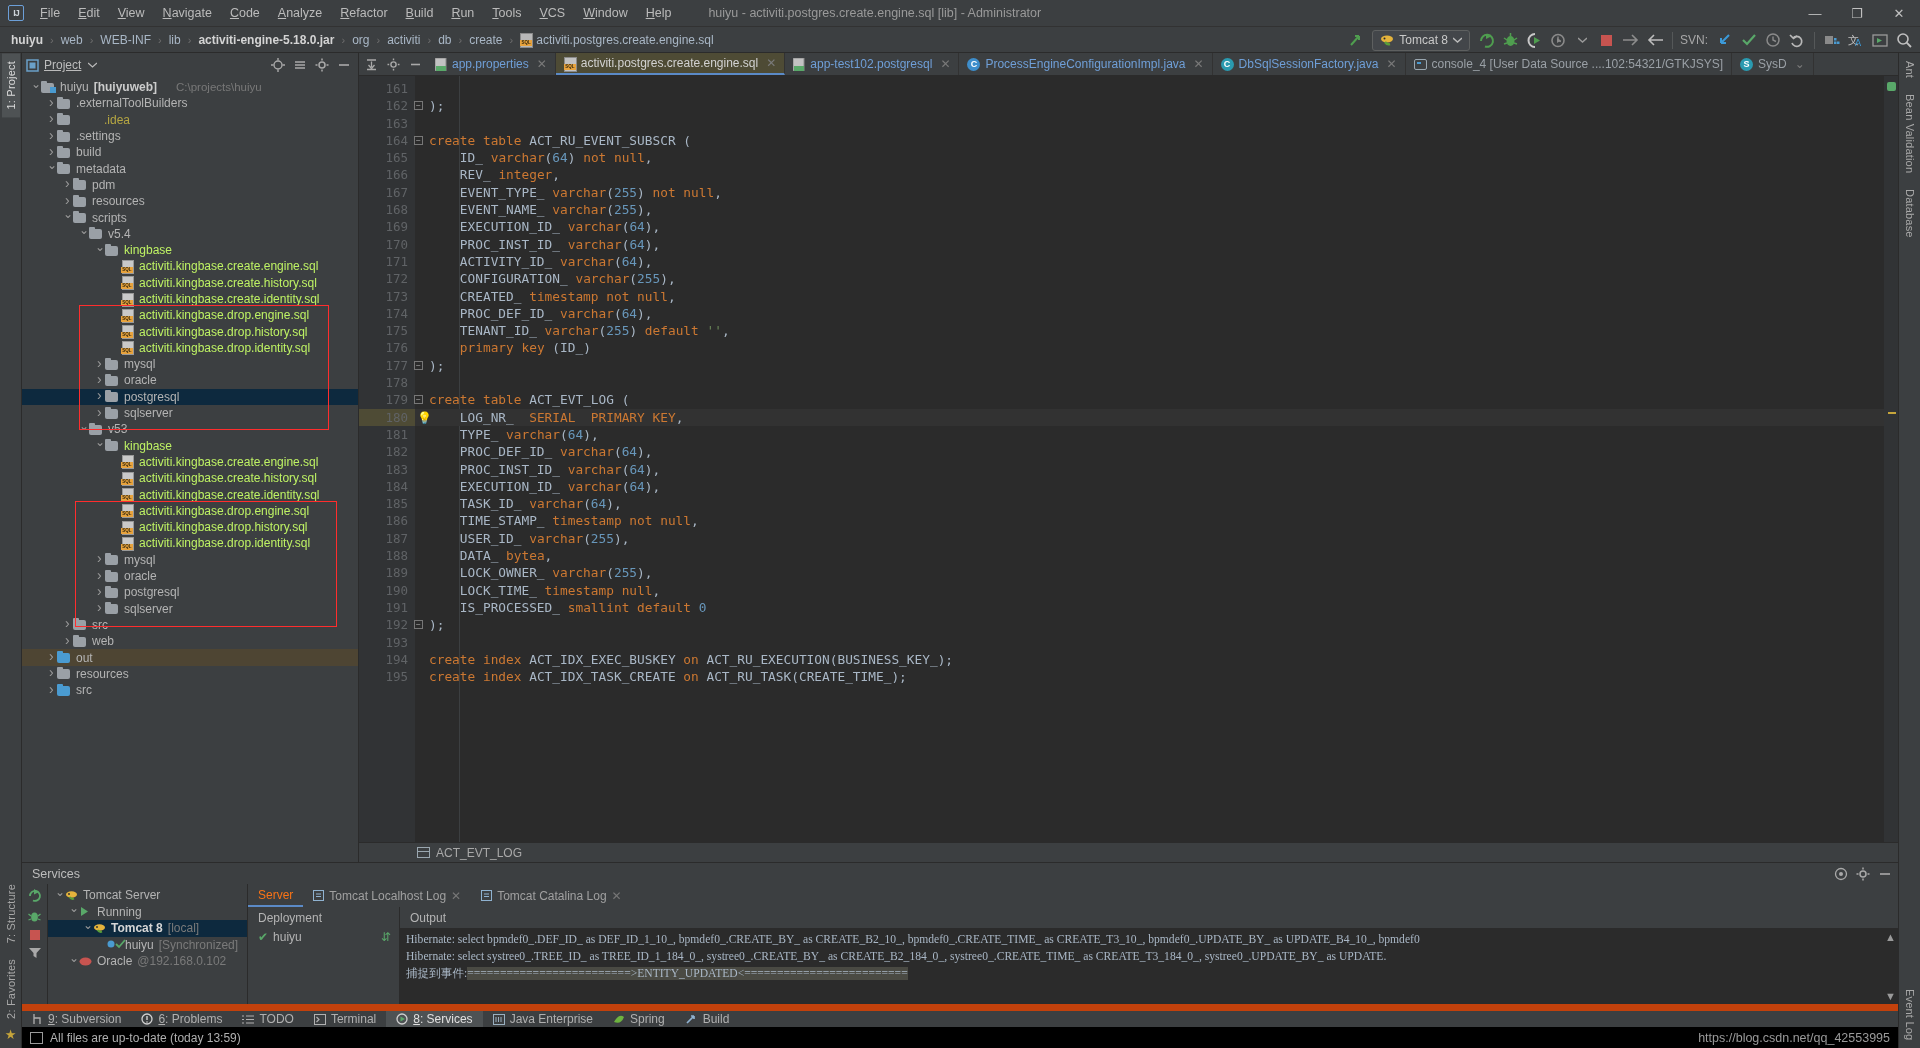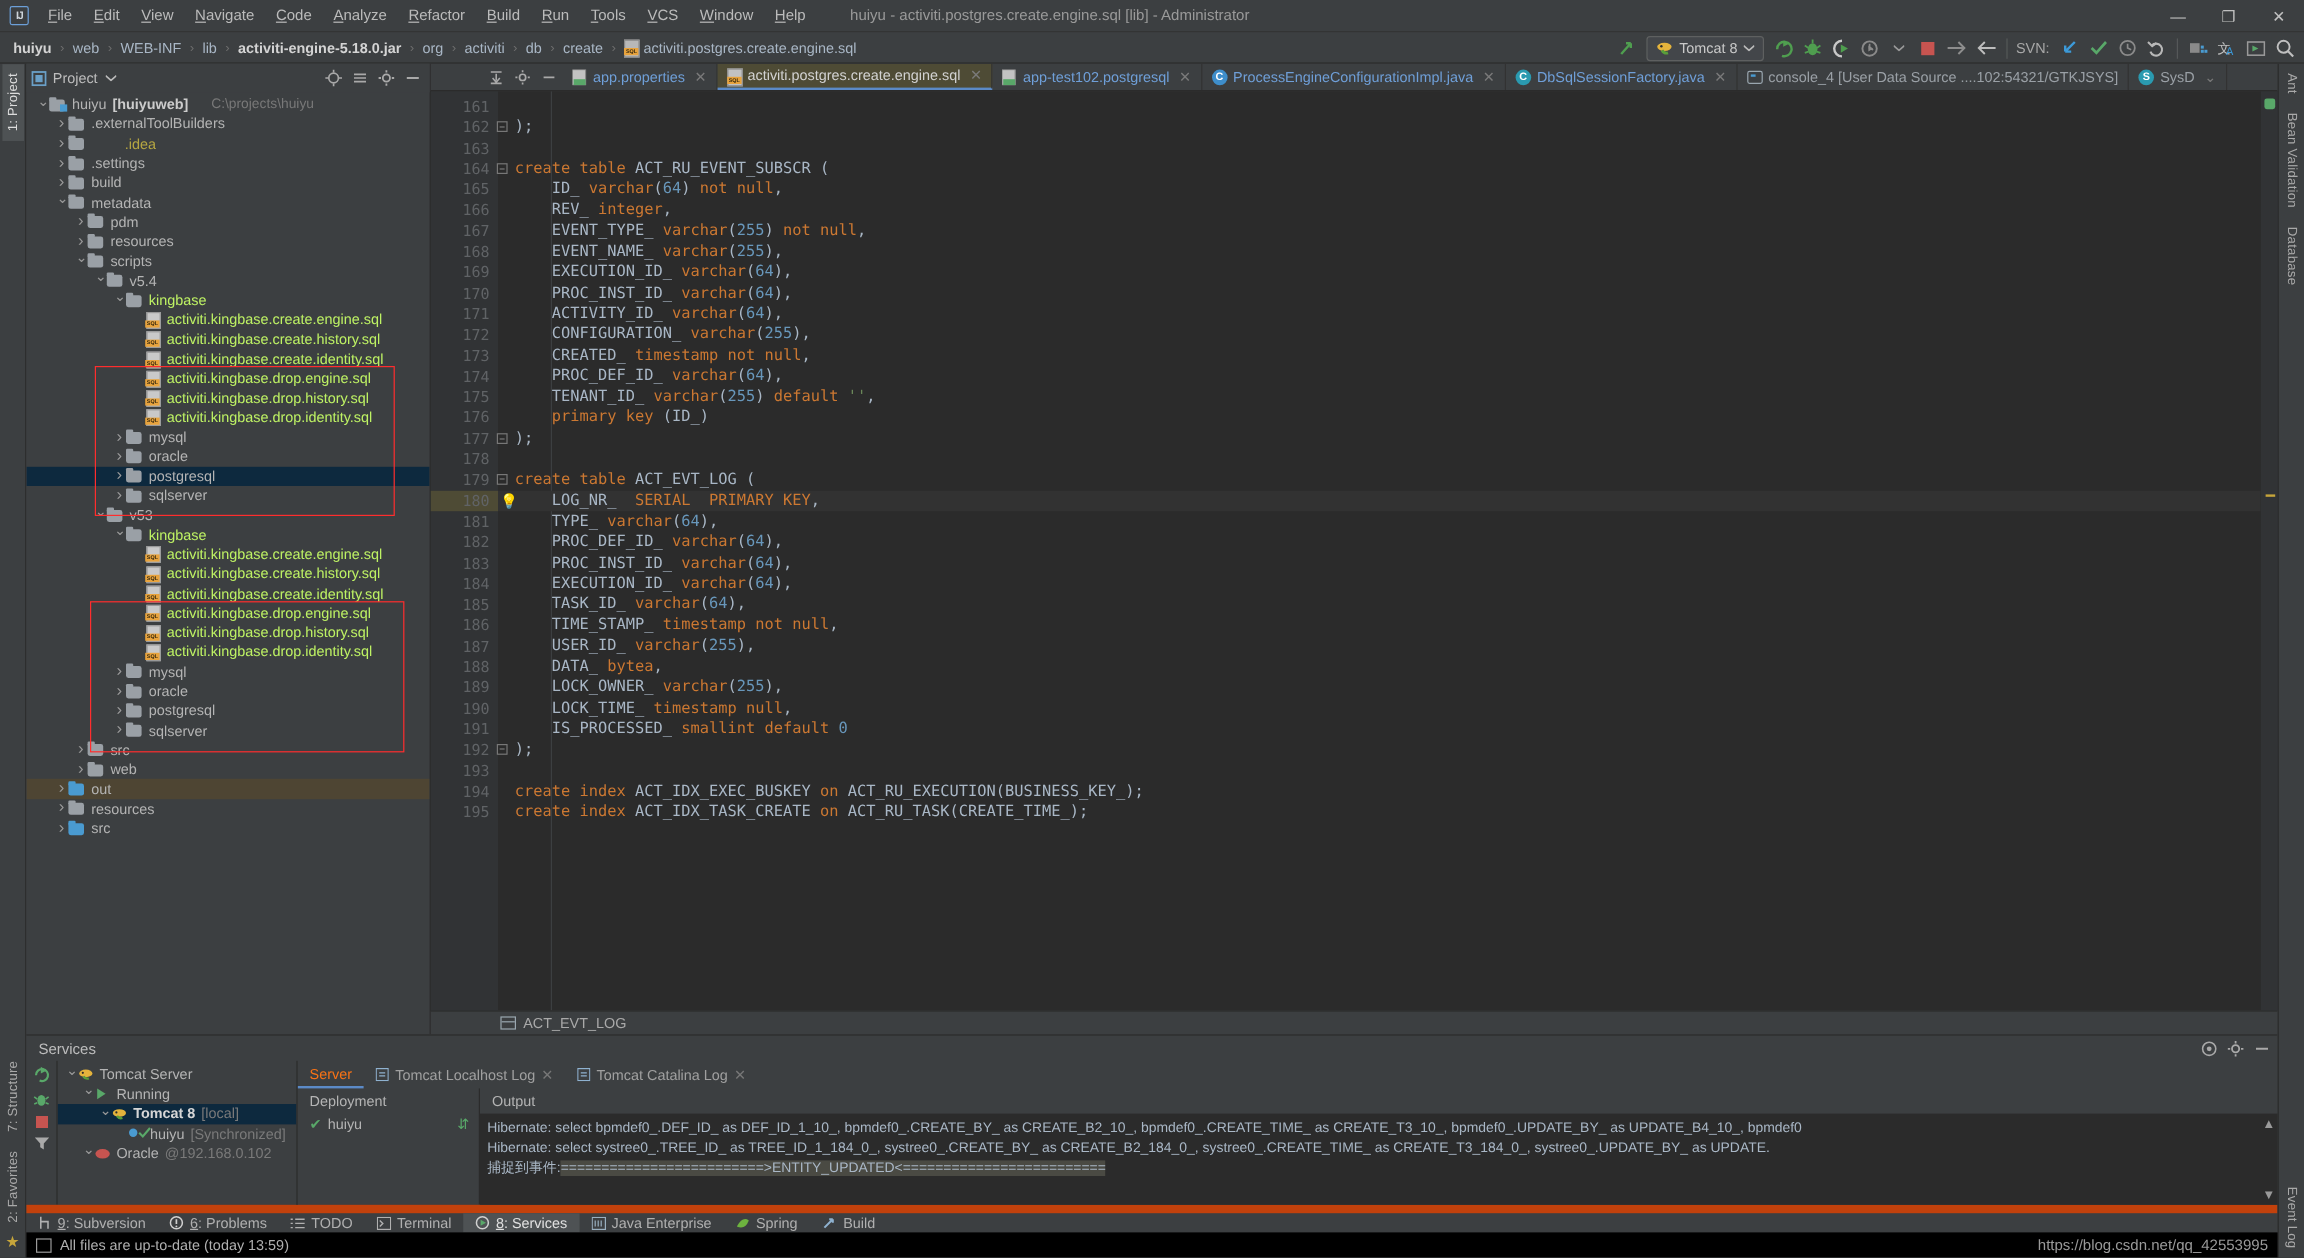--- a/index.html
+++ b/index.html
@@ -84,21 +84,21 @@
   .rail-tab.rev { writing-mode: vertical-rl; transform: rotate(180deg); }
   .rail-spacer { flex: 1 1 auto; }
 
   .content { flex: 1 1 auto; display: flex; flex-direction: column; min-width: 0; }
   .upper { flex: 1 1 auto; display: flex; min-height: 0; }
 
   
   .project-panel { width: 337px; flex: 0 0 337px; display: flex; flex-direction: column;
     background: #3c3f41; border-right: 1px solid #2b2b2b; min-height: 0; }
   .panel-head { height: 24px; display: flex; align-items: center; padding: 0 4px;
-    background: #3c3f41; flex: 0 0 24px; position: relative; }
+    background: #3c3f41; flex: 0 0 24px; position: relative; text-decoration: underline; }
   .panel-title { color: #bdbdbd; font-size: 12px; margin-left: 5px; }
   .panel-head-icons { position: absolute; right: 4px; display: flex; gap: 2px; align-items: center; }
   .panel-ico { width: 20px; height: 20px; display: flex; align-items: center; justify-content: center; color: #a9a9a9; }
 
   .tree { flex: 1 1 auto; overflow: hidden; position: relative; padding-top: 2px; }
   .node { height: 16.3px; display: flex; align-items: center; white-space: nowrap;
     font-size: 12px; color: #b4b4b4; position: relative; }
   .node.sel { background: #0d293e; }
   .node.sel-orange { background: #4e4533; }
   .arrow { width: 11px; height: 11px; display: inline-block; flex: 0 0 11px; position: relative; }
@@ -121,21 +121,21 @@
   .fileico { width: 13px; height: 13px; flex: 0 0 13px; position: relative; margin-right: 5px; }
   .fileico::before { content:""; position:absolute; left:1px; top:0; width:10px; height:12px;
     background:#c9c9c9; border:1px solid #999; }
   .fileico::after { content:"SQL"; position:absolute; left:0px; bottom:0px; width:12px; height:6px;
     background:#e8a33d; color:#3a2c10; font-size:4.5px; font-weight:bold; line-height:6px; text-align:center; }
   .redbox { position: absolute; border: 1.4px solid #ff2d2d; pointer-events: none; z-index: 5; }
 
   
   .editor-col { flex: 1 1 auto; display: flex; flex-direction: column; min-width: 0; }
   .tabs-row { height: 23px; background: #3c3f41; display: flex; align-items: stretch;
-    flex: 0 0 23px; border-bottom: 1px solid #2b2b2b; overflow: hidden; justify-content: center; }
+    flex: 0 0 23px; border-bottom: 1px solid #2b2b2b; overflow: hidden; }
   .tabgutter { display: flex; align-items: center; padding: 0 4px; gap: 6px; flex: 0 0 auto; }
   .tabgutter .gi { width: 16px; height: 16px; display: flex; align-items: center; justify-content: center; color: #a9a9a9; }
   .etab { display: flex; align-items: center; gap: 5px; padding: 0 8px; font-size: 12px;
     color: #9aa0a6; white-space: nowrap; flex: 0 0 auto; border-right: 1px solid #323232; }
   .etab.active { background: #4e4b35; color: #d2d2d2; border-bottom: 2px solid #5b8ac7; }
   .etab .x { color: #7a7a7a; font-size: 12px; margin-left: 3px; }
   .etab.sql .tico { width:12px;height:13px;position:relative; }
   .etab.sql .tico::before{content:"";position:absolute;left:0;top:0;width:11px;height:13px;background:#c2c2c2;border:1px solid #8a8a8a;}
   .etab.sql .tico::after{content:"SQL";position:absolute;left:0;bottom:0;width:12px;height:6px;background:#e8a33d;color:#3a2c10;font-size:4.5px;font-weight:bold;line-height:6px;text-align:center;}
   .etab .jico { width:13px;height:13px;border-radius:50%;background:#3e8ecb;color:#fff;font-size:9px;
@@ -192,21 +192,21 @@
   .svc-tab { display: flex; align-items: center; gap: 5px; padding: 0 10px; font-size: 12px;
     color: #a0a0a0; white-space: nowrap; }
   .svc-tab.active { color: #f97316; border-bottom: 2px solid #5b8ac7; }
   .svc-tab .x { color: #777; }
   .svc-cols { flex: 1 1 auto; display: flex; min-height: 0; }
   .svc-dep { width: 152px; flex: 0 0 152px; border-right: 1px solid #2b2b2b; display:flex; flex-direction:column; }
   .svc-dep-head { height: 21px; display:flex; align-items:center; padding-left: 10px; font-size:12px; color:#b4b4b4; }
   .svc-dep-row { height: 18px; display:flex; align-items:center; padding-left: 10px; font-size:12px; color:#b4b4b4; gap:5px; position:relative;}
   .svc-out { flex: 1 1 auto; display: flex; flex-direction: column; min-width: 0; position: relative; }
   .svc-out-head { height: 21px; display:flex; align-items:center; padding-left: 10px; font-size:12px; color:#b4b4b4; }
-  .svc-out-body { flex:1 1 auto; background:#2b2b2b; font-family:Liberation Sans, sans-serif;
+  .svc-out-body { flex:1 1 auto; background:#2b2b2b; font-family:Liberation Serif, serif;
     font-size: 11.6px; color:#a9b7c6; padding: 3px 0 0 6px; overflow:hidden; position:relative; white-space:pre; }
   .svc-out-line { height: 17px; line-height: 17px; white-space: pre; }
   .hl-gray { background:#4a4a43; }
 
   
   .bottombar { height: 23px; flex: 0 0 23px; background: #3c3f41; display: flex; align-items: stretch;
     border-top: 7px solid #c2410c; }
   .bb-item { display: flex; align-items: center; gap: 5px; padding: 0 10px; font-size: 12px; color: #b0b0b0; white-space: nowrap; }
   .bb-item.active { background: #4e5254; color: #e0e0e0; }
   .bb-item u { text-decoration: underline; }

